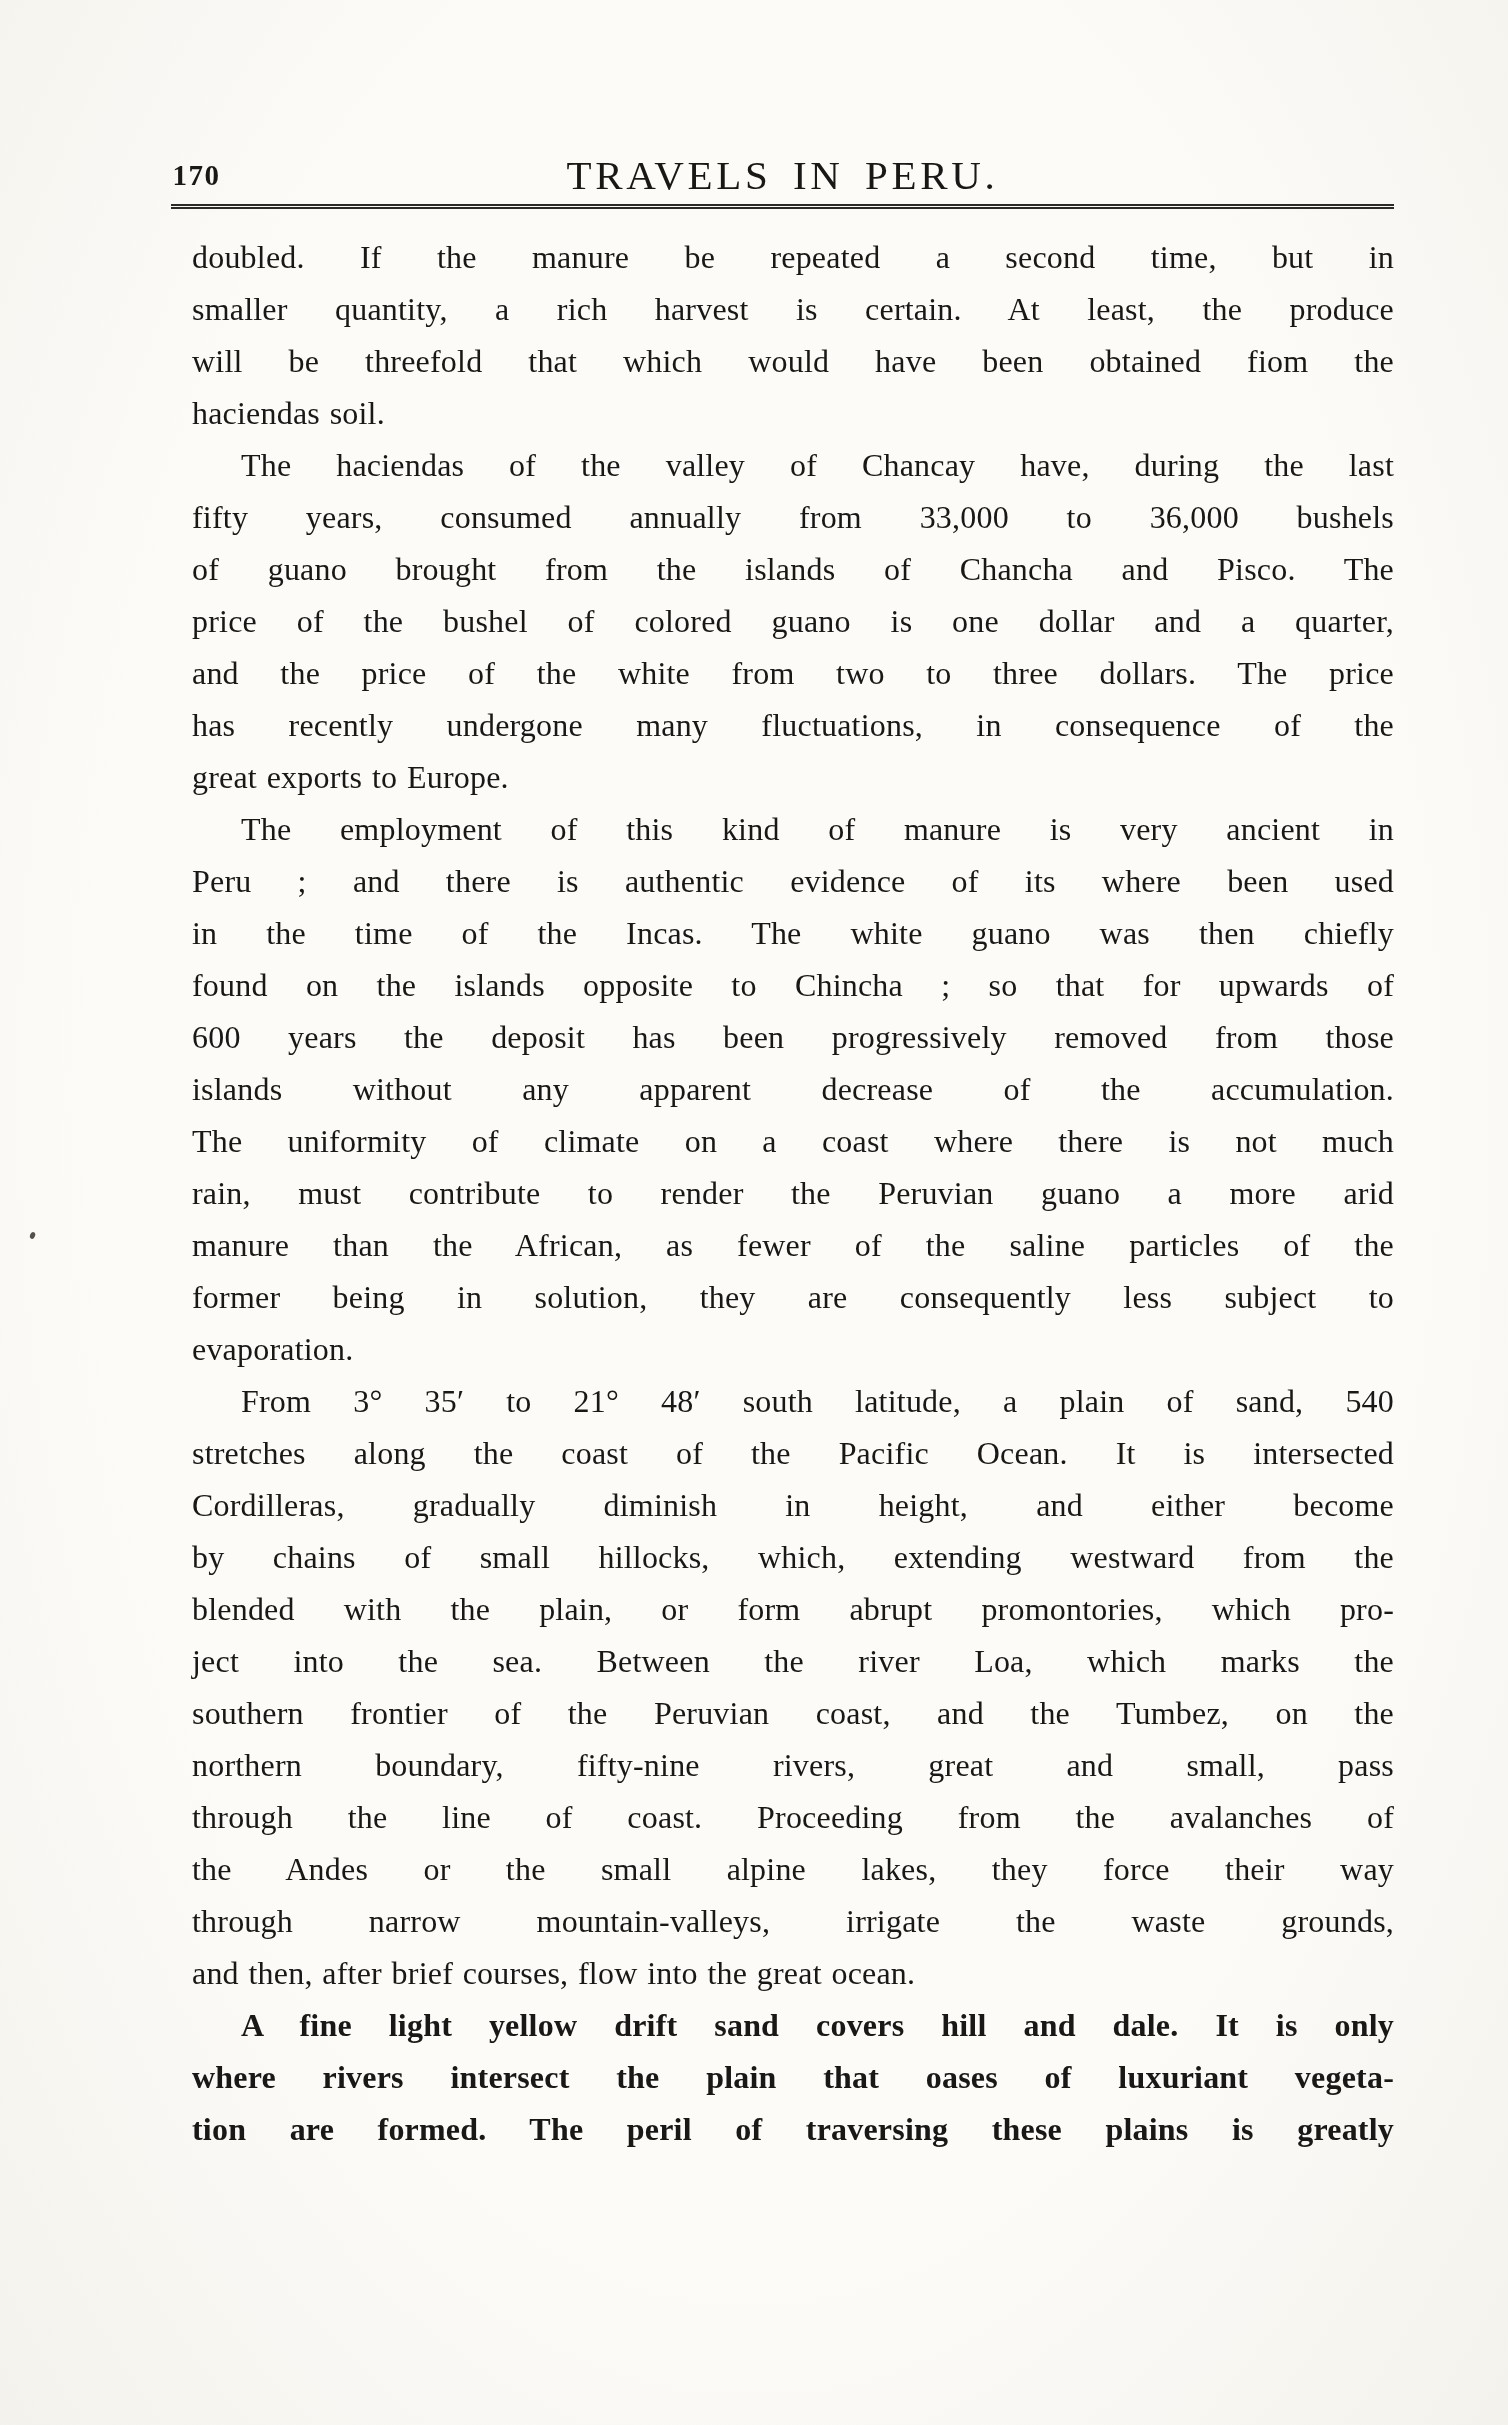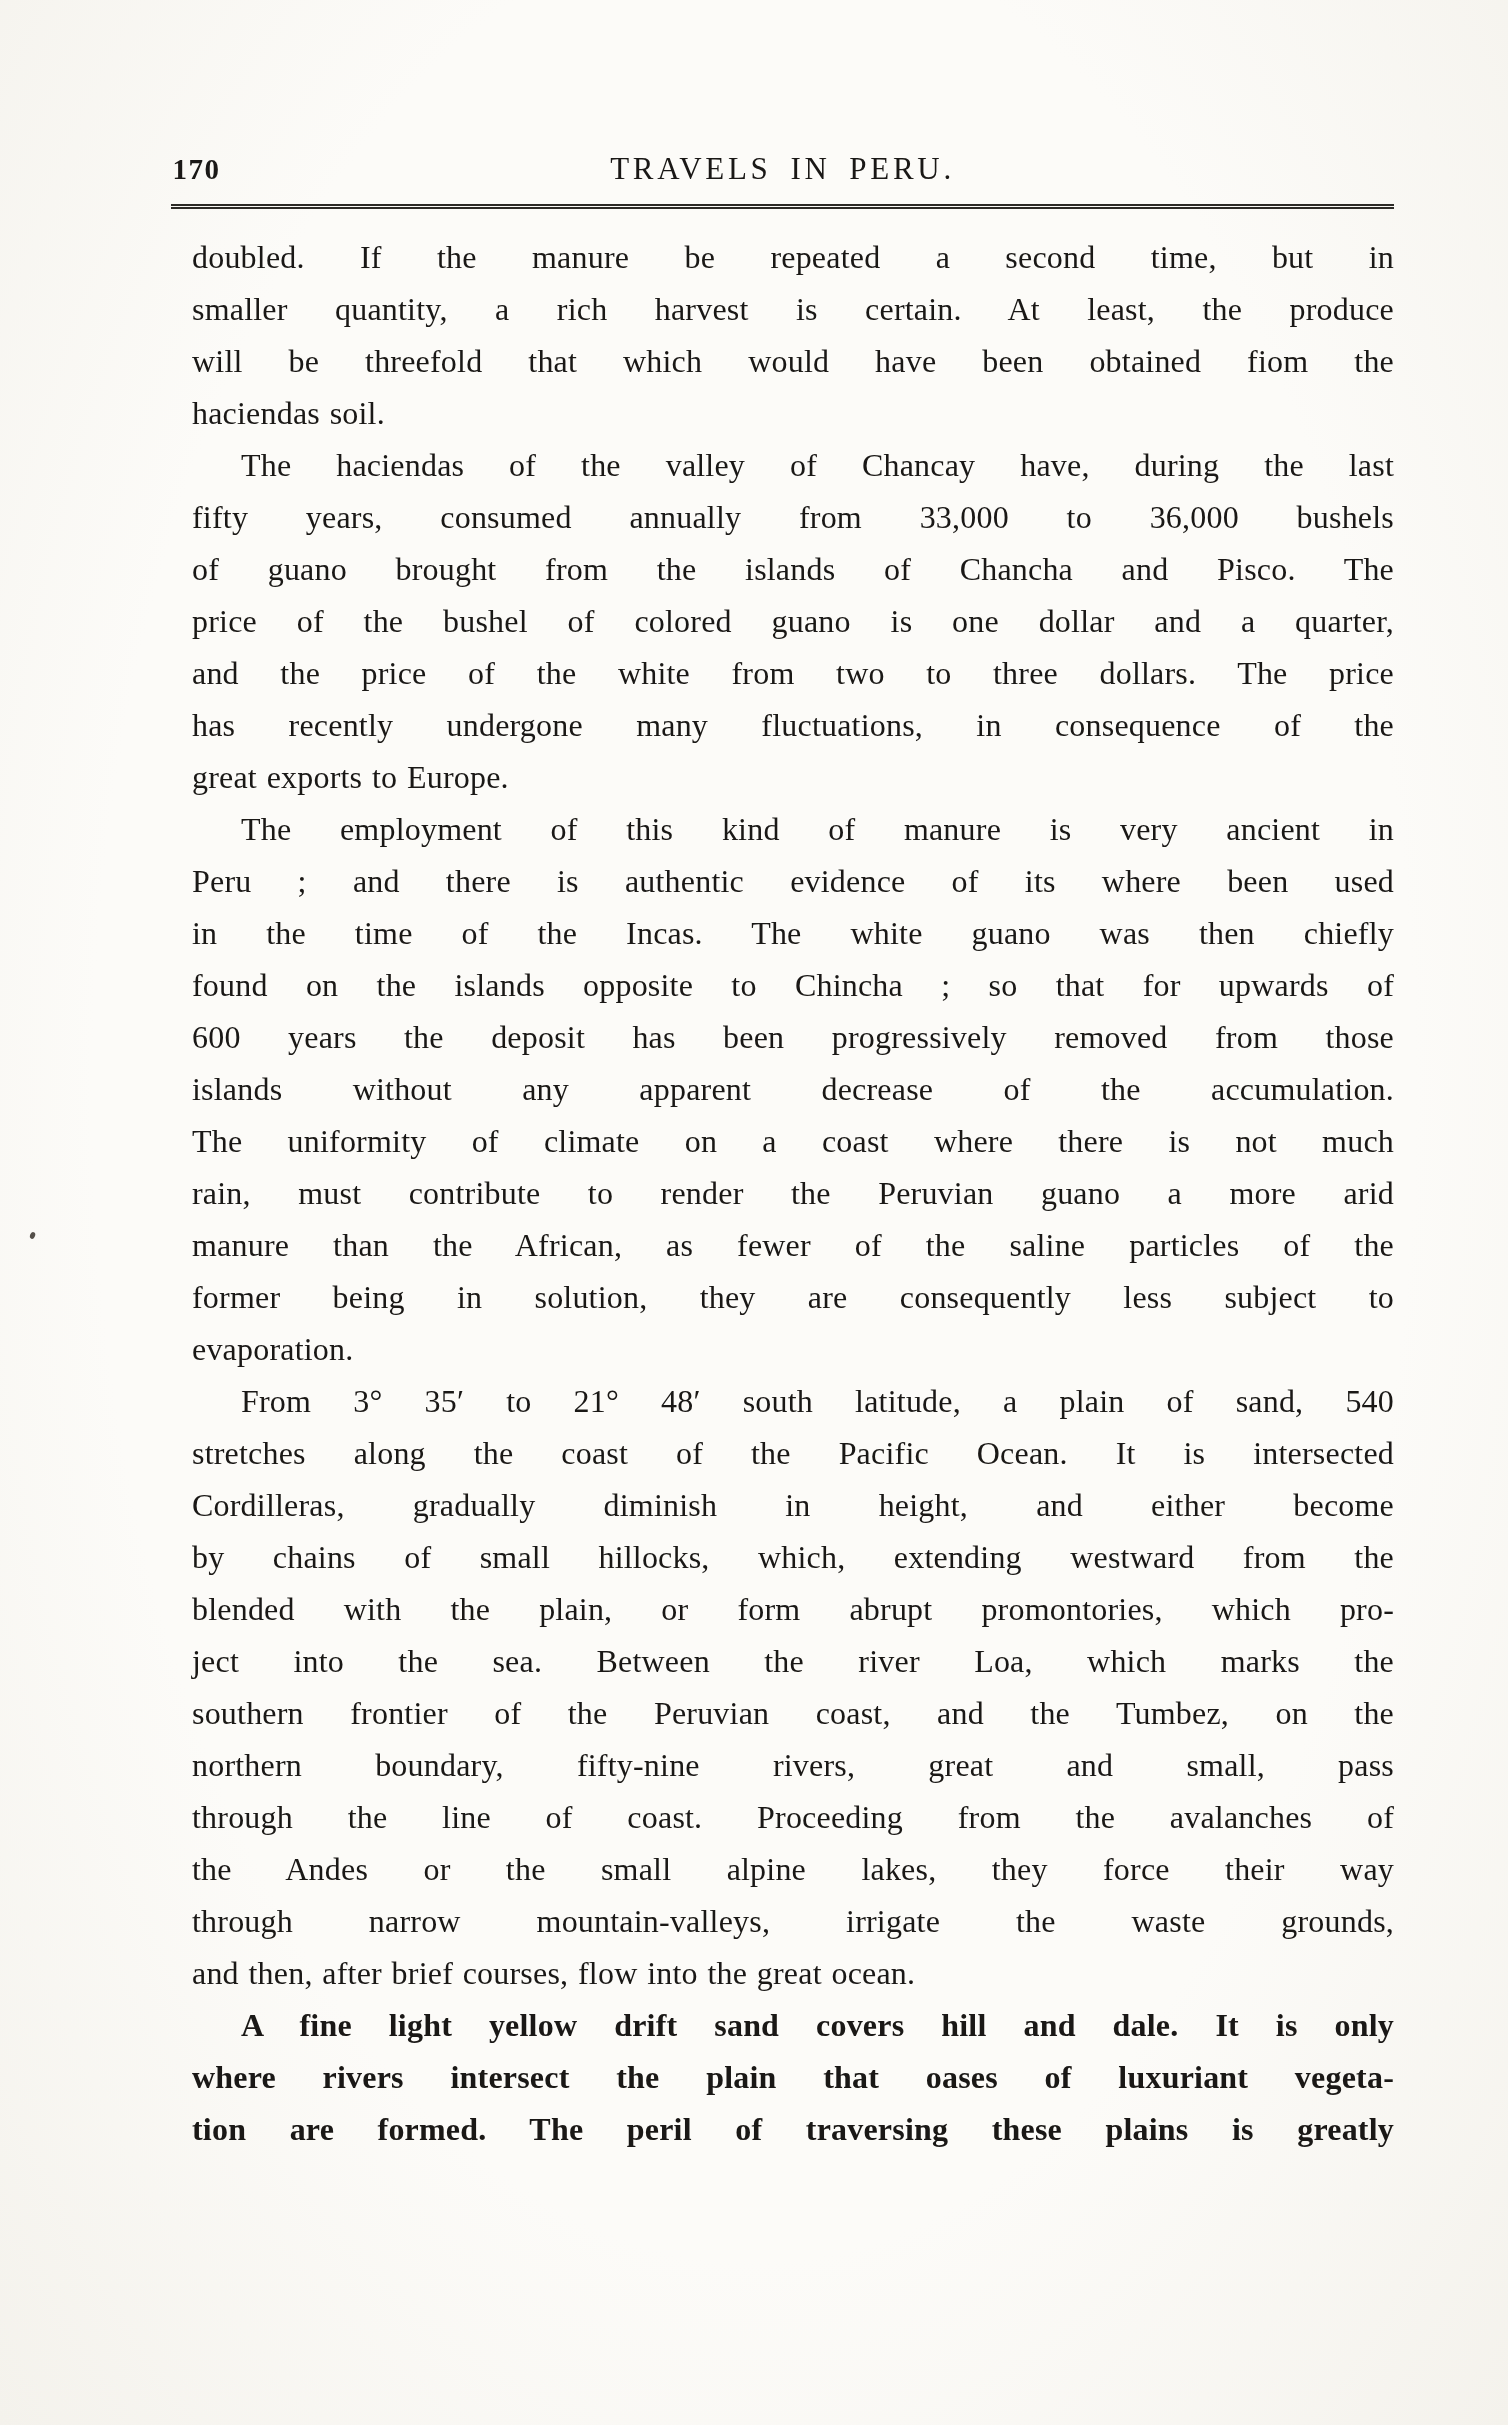--- a/index.html
+++ b/index.html
@@ -21,28 +21,28 @@
     top: 151px;
     width: 1223px;
   }
   .page-header {
     position: relative;
     height: 41px;
   }
   .page-number {
     position: absolute;
     left: 1.5px;
-    top: 2px;
+    top: 8px;
     font-size: 29px;
     font-weight: bold;
     letter-spacing: 1.5px;
   }
   .running-title {
     text-align: center;
-    font-size: 31px;
+    font-size: 41px;
     letter-spacing: 3.7px;
     word-spacing: 7.4px;
   }
   .header-rule {
     margin-top: 11.8px;
     height: 0;
     border-top: 5.2px double #2c2a26;
   }
   .text-column {
     margin-top: 22px;

